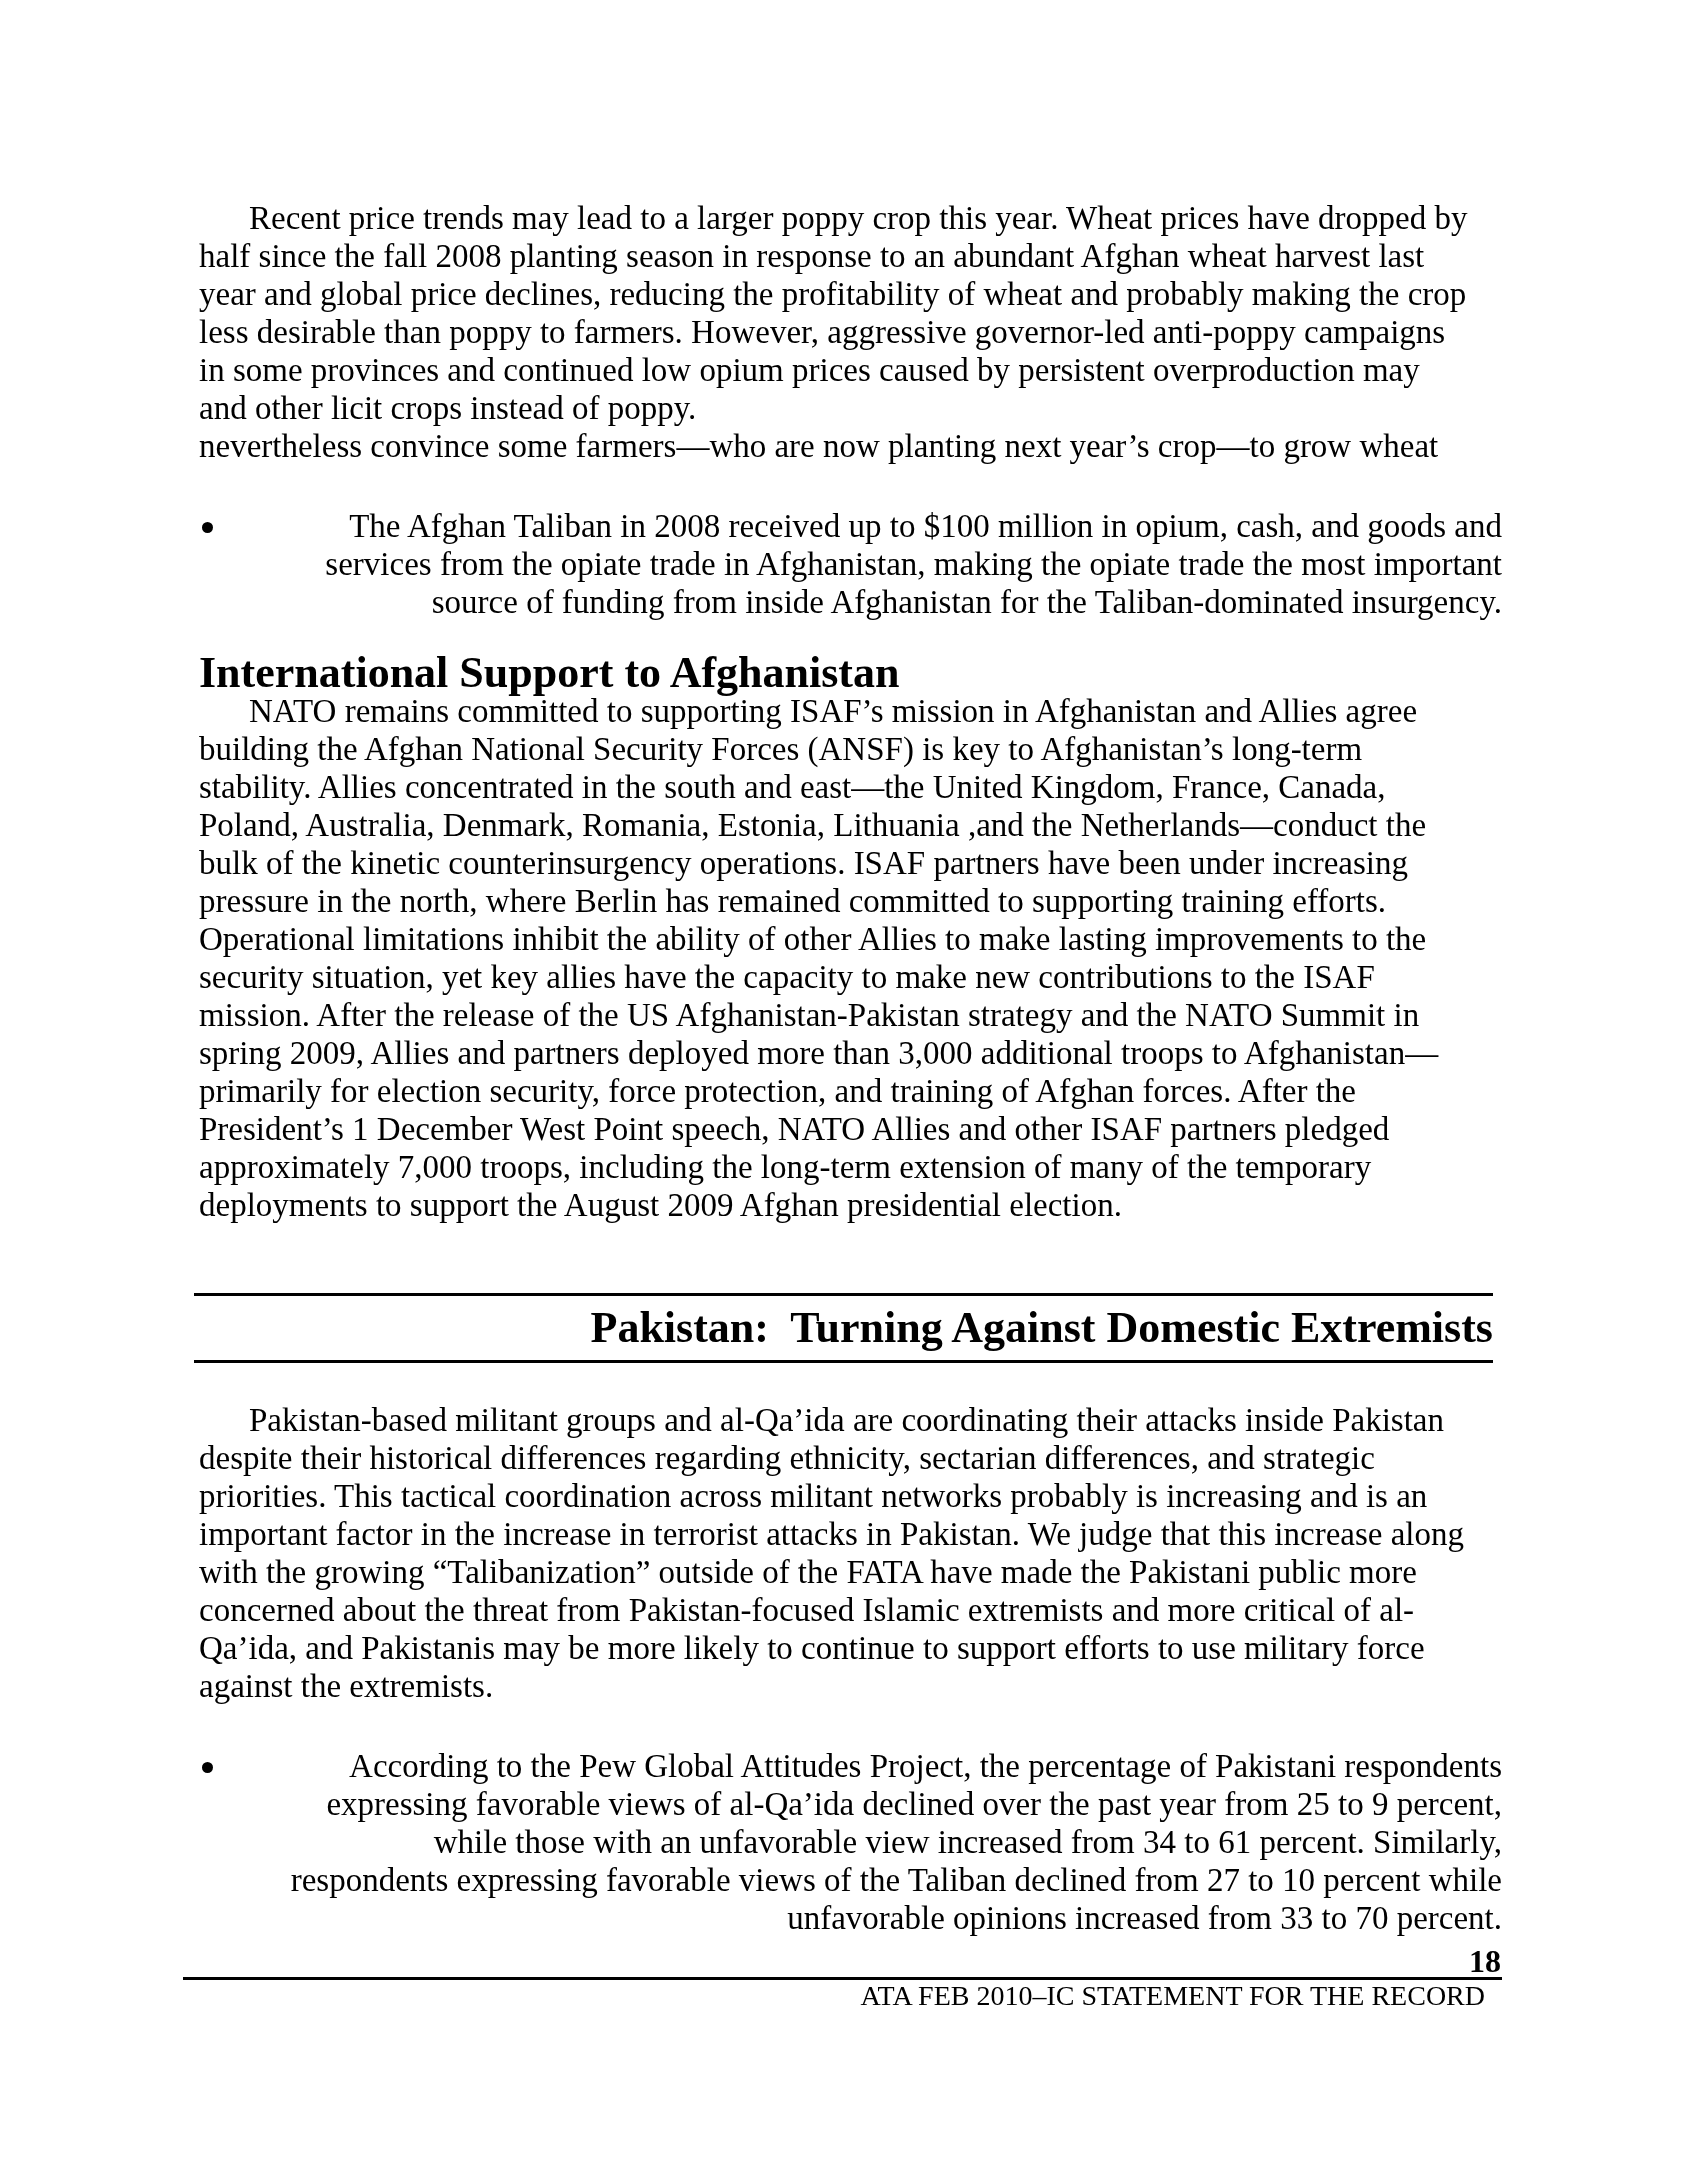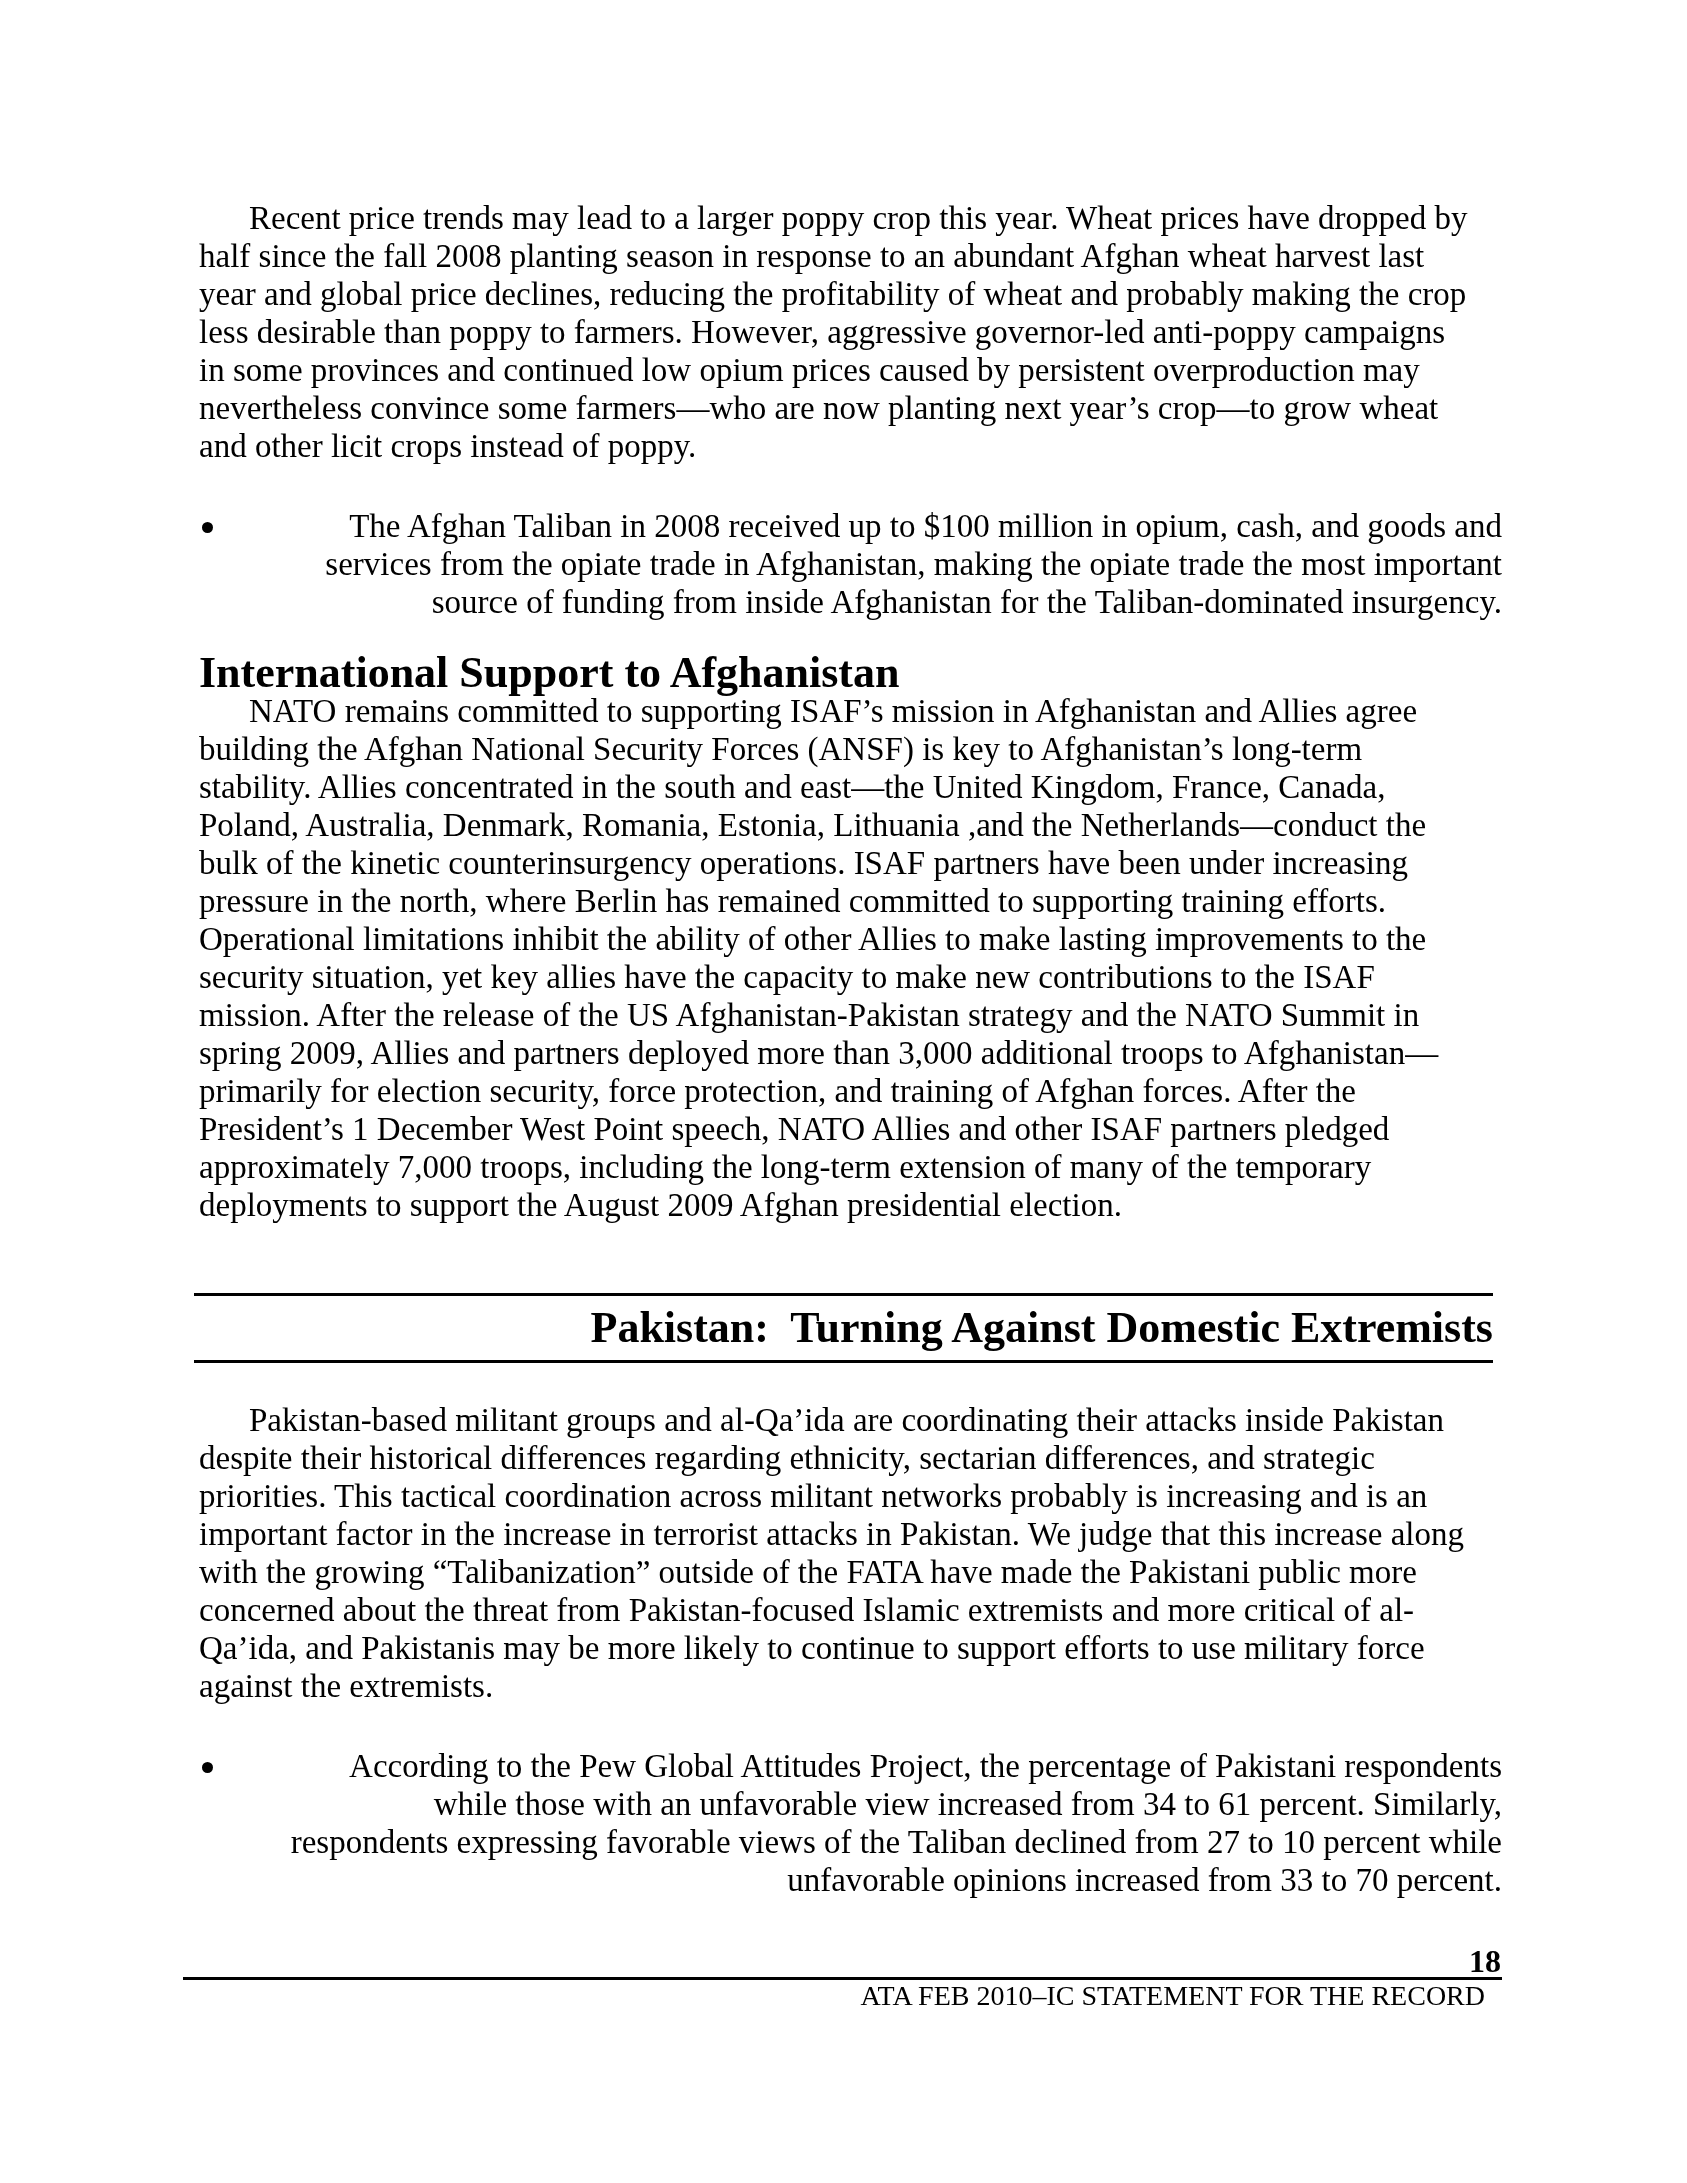--- a/index.html
+++ b/index.html
@@ -104,22 +104,22 @@
 <body>
 
 <div class="page">
 
   <div class="block" style="top:199px;">
     <span class="line indent">Recent price trends may lead to a larger poppy crop this year.  Wheat prices have dropped by</span>
     <span class="line">half since the fall 2008 planting season in response to an abundant Afghan wheat harvest last</span>
     <span class="line">year and global price declines, reducing the profitability of wheat and probably making the crop</span>
     <span class="line">less desirable than poppy to farmers.  However, aggressive governor-led anti-poppy campaigns</span>
     <span class="line">in some provinces and continued low opium prices caused by persistent overproduction may</span>
+    <span class="line">and other licit crops instead of poppy.</span>
     <span class="line">nevertheless convince some farmers—who are now planting next year’s crop—to grow wheat</span>
-    <span class="line">and other licit crops instead of poppy.</span>
   </div>
 
   <div class="bullet-item" style="top:507px;">
     <span class="bullet-dot"></span>
     <div class="bullet-text">
       <span class="line">The Afghan Taliban in 2008 received up to $100 million in opium, cash, and goods and</span>
       <span class="line">services from the opiate trade in Afghanistan, making the opiate trade the most important</span>
       <span class="line">source of funding from inside Afghanistan for the Taliban-dominated insurgency.</span>
     </div>
   </div>
@@ -155,20 +155,21 @@
     <span class="line">with the growing “Talibanization” outside of the FATA have made the Pakistani public more</span>
     <span class="line">concerned about the threat from Pakistan-focused Islamic extremists and more critical of al-</span>
     <span class="line">Qa’ida, and Pakistanis may be more likely to continue to support efforts to use military force</span>
     <span class="line">against the extremists.</span>
   </div>
 
   <div class="bullet-item" style="top:1747px;">
     <span class="bullet-dot"></span>
     <div class="bullet-text">
       <span class="line">According to the Pew Global Attitudes Project, the percentage of Pakistani respondents</span>
+      <span class="line">expressing favorable views of al-Qa’ida declined over the past year from 25 to 9 percent,</span>
       <span class="line">while those with an unfavorable view increased from 34 to 61 percent.  Similarly,</span>
       <span class="line">respondents expressing favorable views of the Taliban declined from 27 to 10 percent while</span>
       <span class="line">unfavorable opinions increased from 33 to 70 percent.</span>
     </div>
   </div>
 
   <div class="page-number" style="top:1945px;">18</div>
   <div class="rule" style="left:183px; top:1977px; width:1319px; height:2.6px;"></div>
   <div class="footer-text" style="top:1981px;">ATA FEB 2010–IC STATEMENT FOR THE RECORD</div>
 

